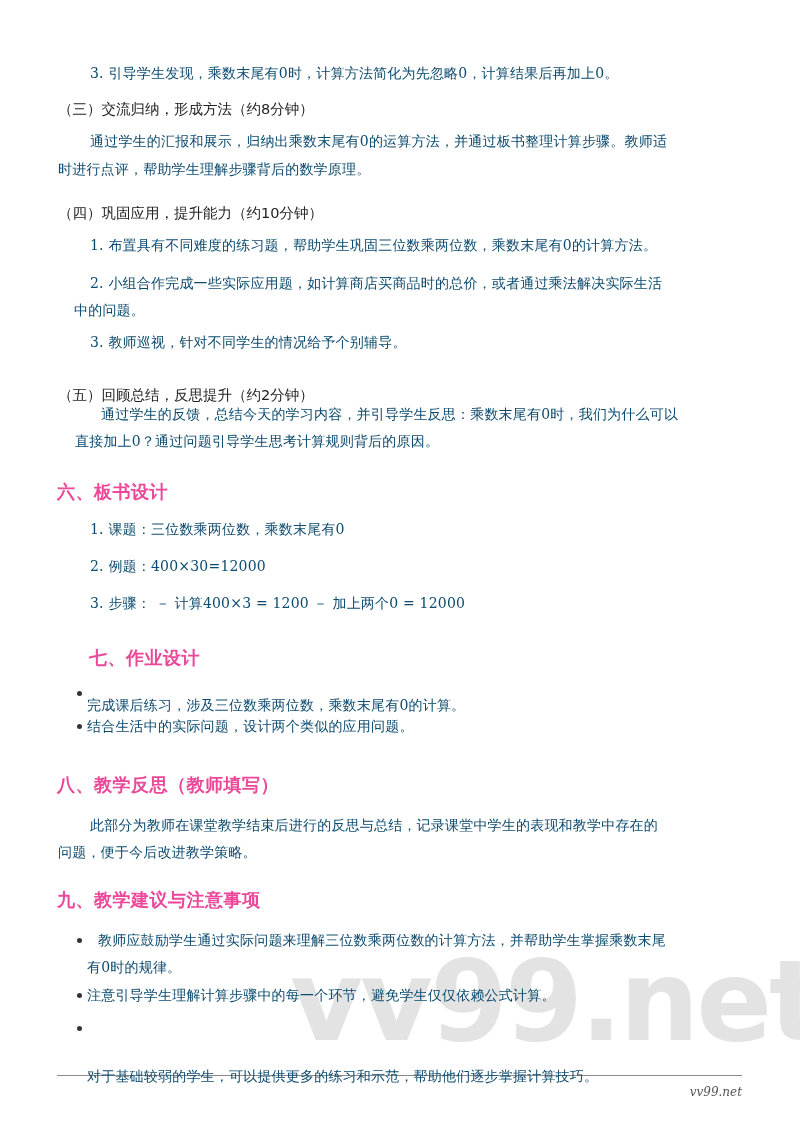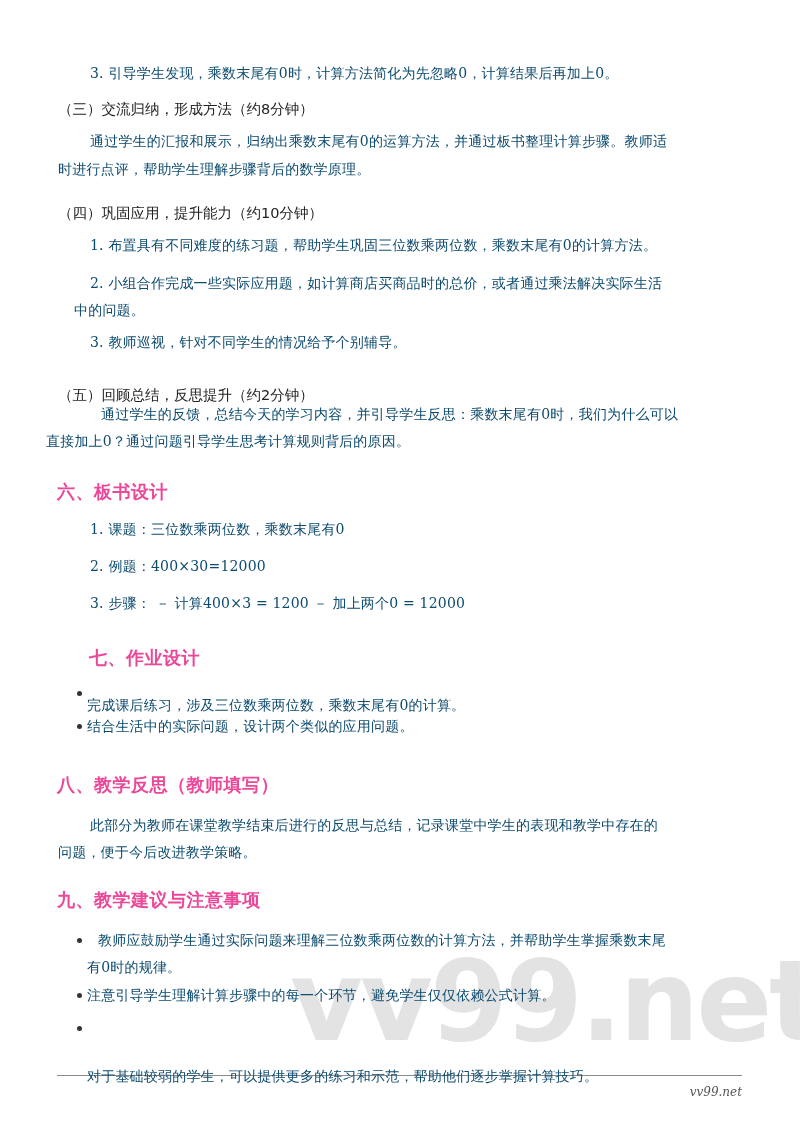--- a/index.html
+++ b/index.html
@@ -99,21 +99,21 @@
     <div class="abs para" style="left:58px; top:162px;">时进行点评，帮助学生理解步骤背后的数学原理。</div>
 
     <div class="abs subhead" style="left:58px; top:204px;">（四）巩固应用，提升能力（约10分钟）</div>
     <div class="abs para" style="left:90px; top:238px;">1. 布置具有不同难度的练习题，帮助学生巩固三位数乘两位数，乘数末尾有0的计算方法。</div>
     <div class="abs para" style="left:90px; top:276px;">2. 小组合作完成一些实际应用题，如计算商店买商品时的总价，或者通过乘法解决实际生活</div>
     <div class="abs para" style="left:74px; top:303px;">中的问题。</div>
     <div class="abs para" style="left:90px; top:335px;">3. 教师巡视，针对不同学生的情况给予个别辅导。</div>
 
     <div class="abs subhead" style="left:58px; top:374px;margin-top:12px;">（五）回顾总结，反思提升（约2分钟）</div>
     <div class="abs para" style="left:90px; top:407px;margin-left:11px;">通过学生的反馈，总结今天的学习内容，并引导学生反思：乘数末尾有0时，我们为什么可以</div>
-    <div class="abs para" style="left:46px; top:434px;">直接加上0？通过问题引导学生思考计算规则背后的原因。</div>
+    <div class="abs para" style="left:75px; top:434px;">直接加上0？通过问题引导学生思考计算规则背后的原因。</div>
 
     <div class="abs h2" style="left:57px; top:480px;">六、板书设计</div>
     <div class="abs para" style="left:90px; top:522px;">1. 课题：三位数乘两位数，乘数末尾有0</div>
     <div class="abs para" style="left:90px; top:559px;">2. 例题：400×30=12000</div>
     <div class="abs para" style="left:90px; top:596px;">3. 步骤： － 计算400×3 = 1200 － 加上两个0 = 12000</div>
 
     <div class="abs h2" style="left:57px; top:646px;margin-left:32px;">七、作业设计</div>
     <span class="bullet-dot" style="left:77px; top:691px;"></span>
     <div class="abs para" style="left:87px; top:686px;margin-top:12px;">完成课后练习，涉及三位数乘两位数，乘数末尾有0的计算。</div>
     <span class="bullet-dot" style="left:77px; top:724px;"></span>

